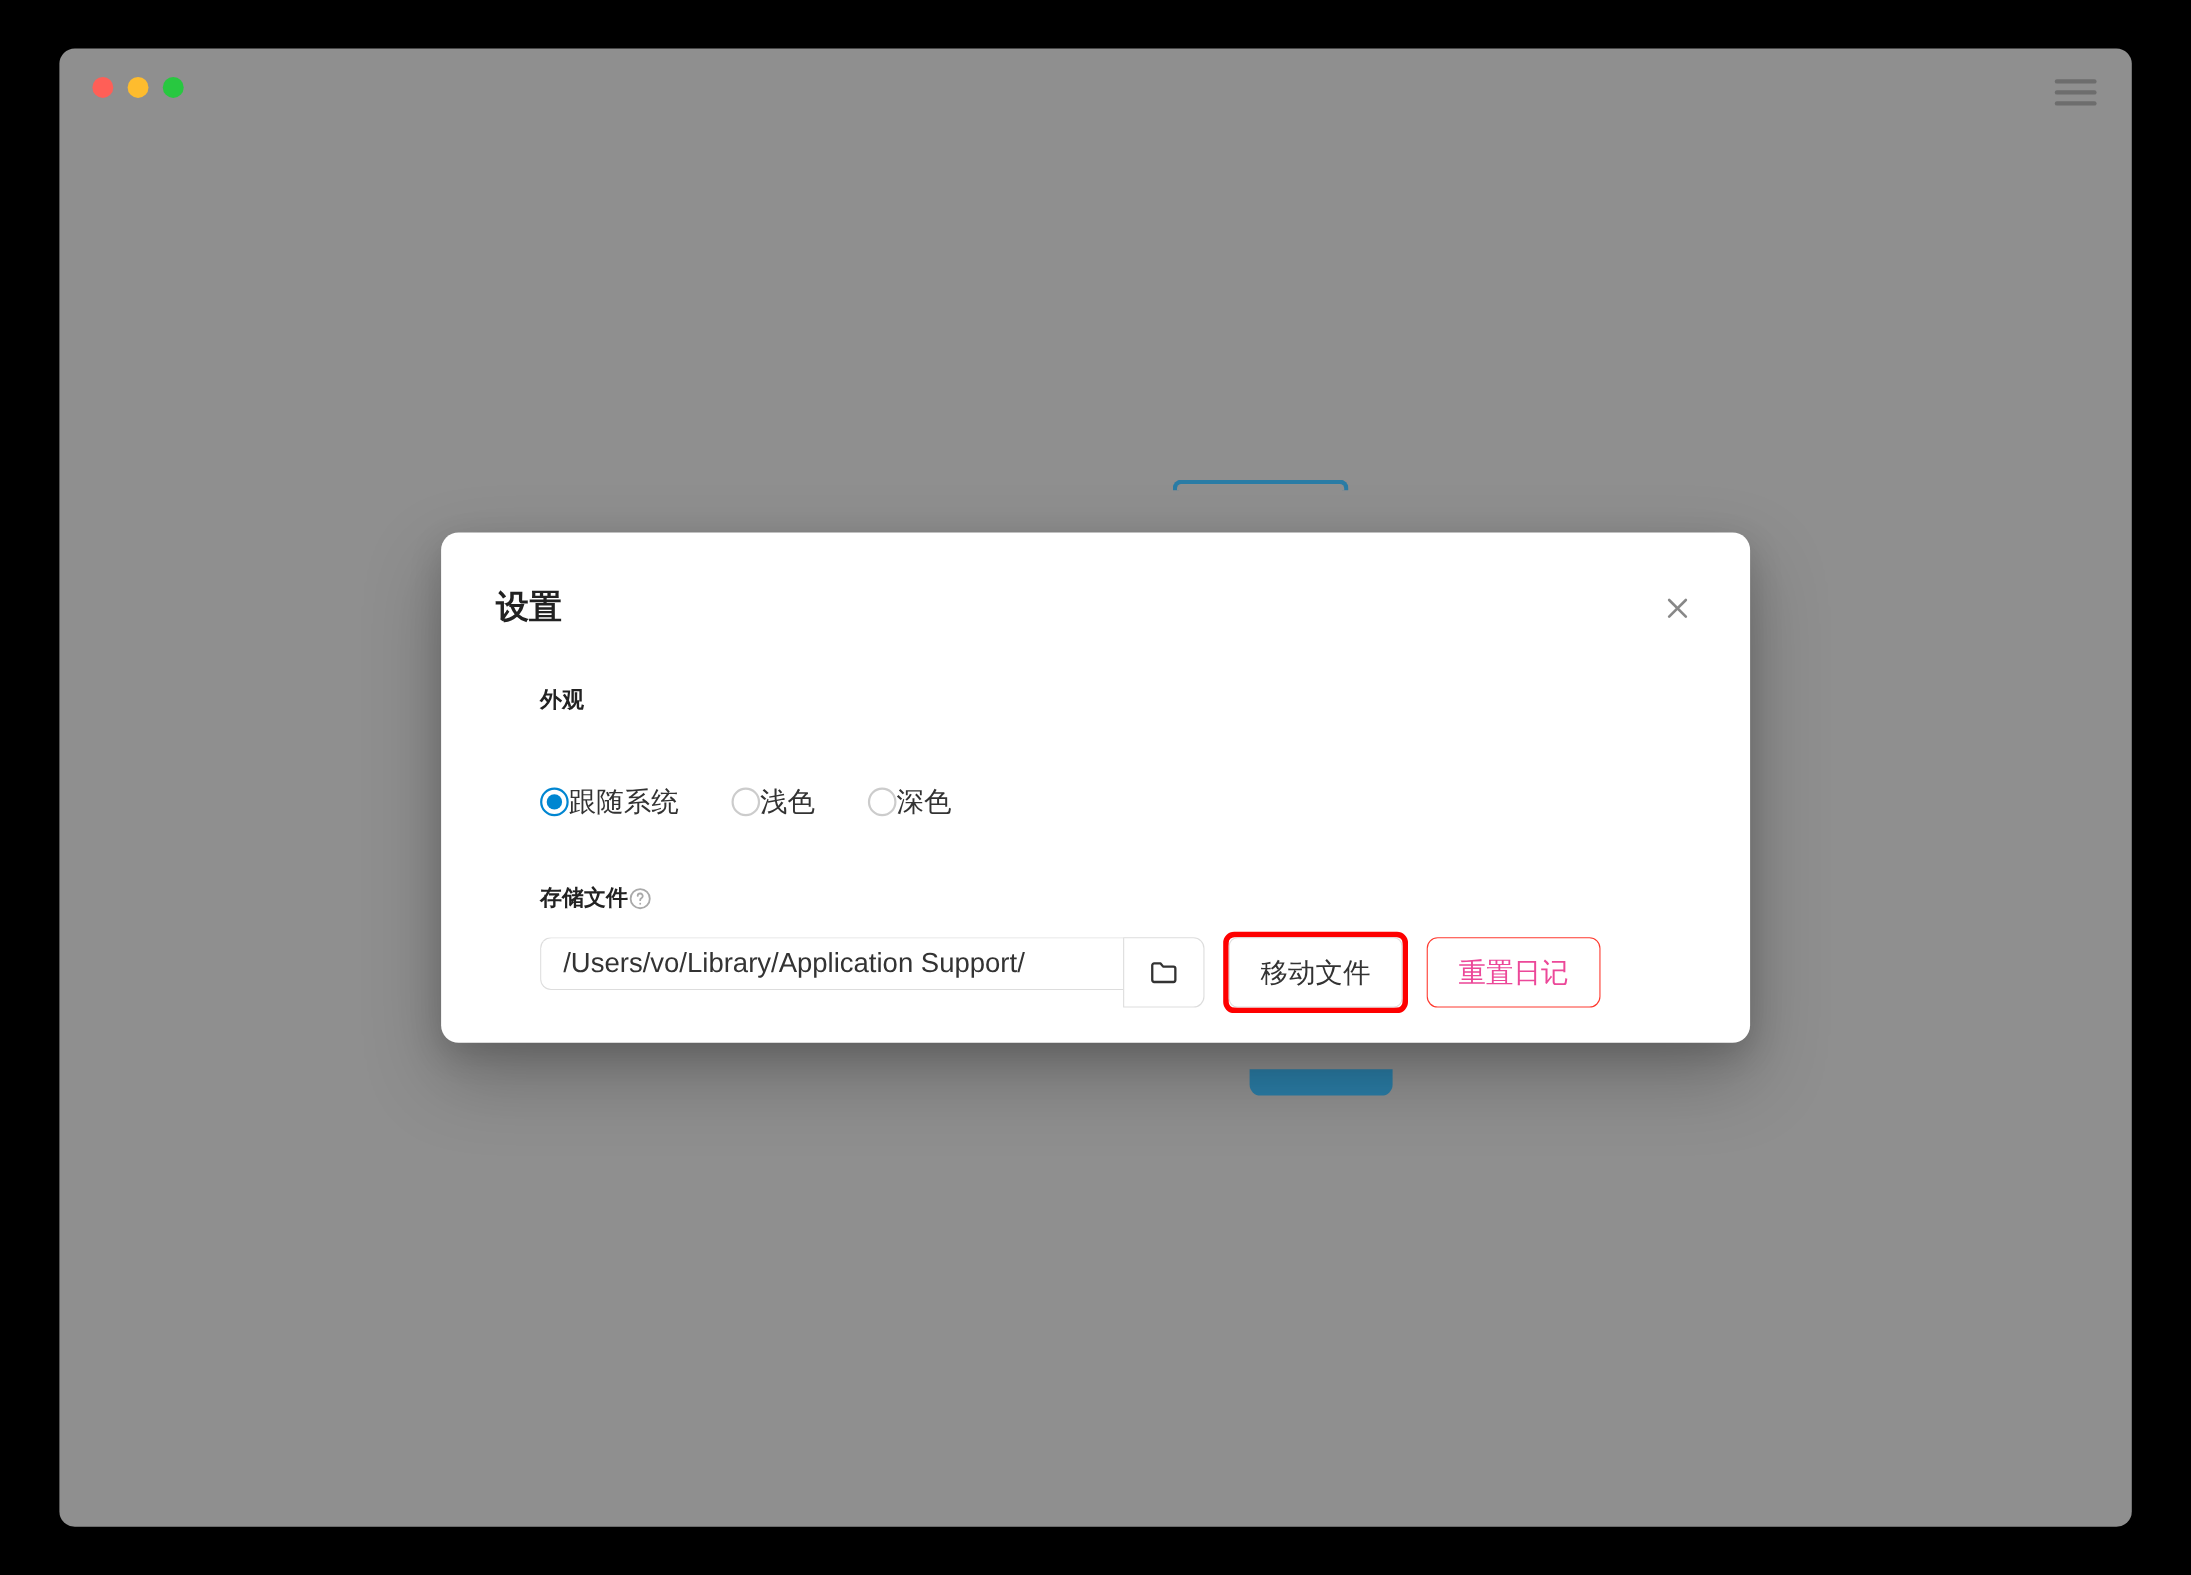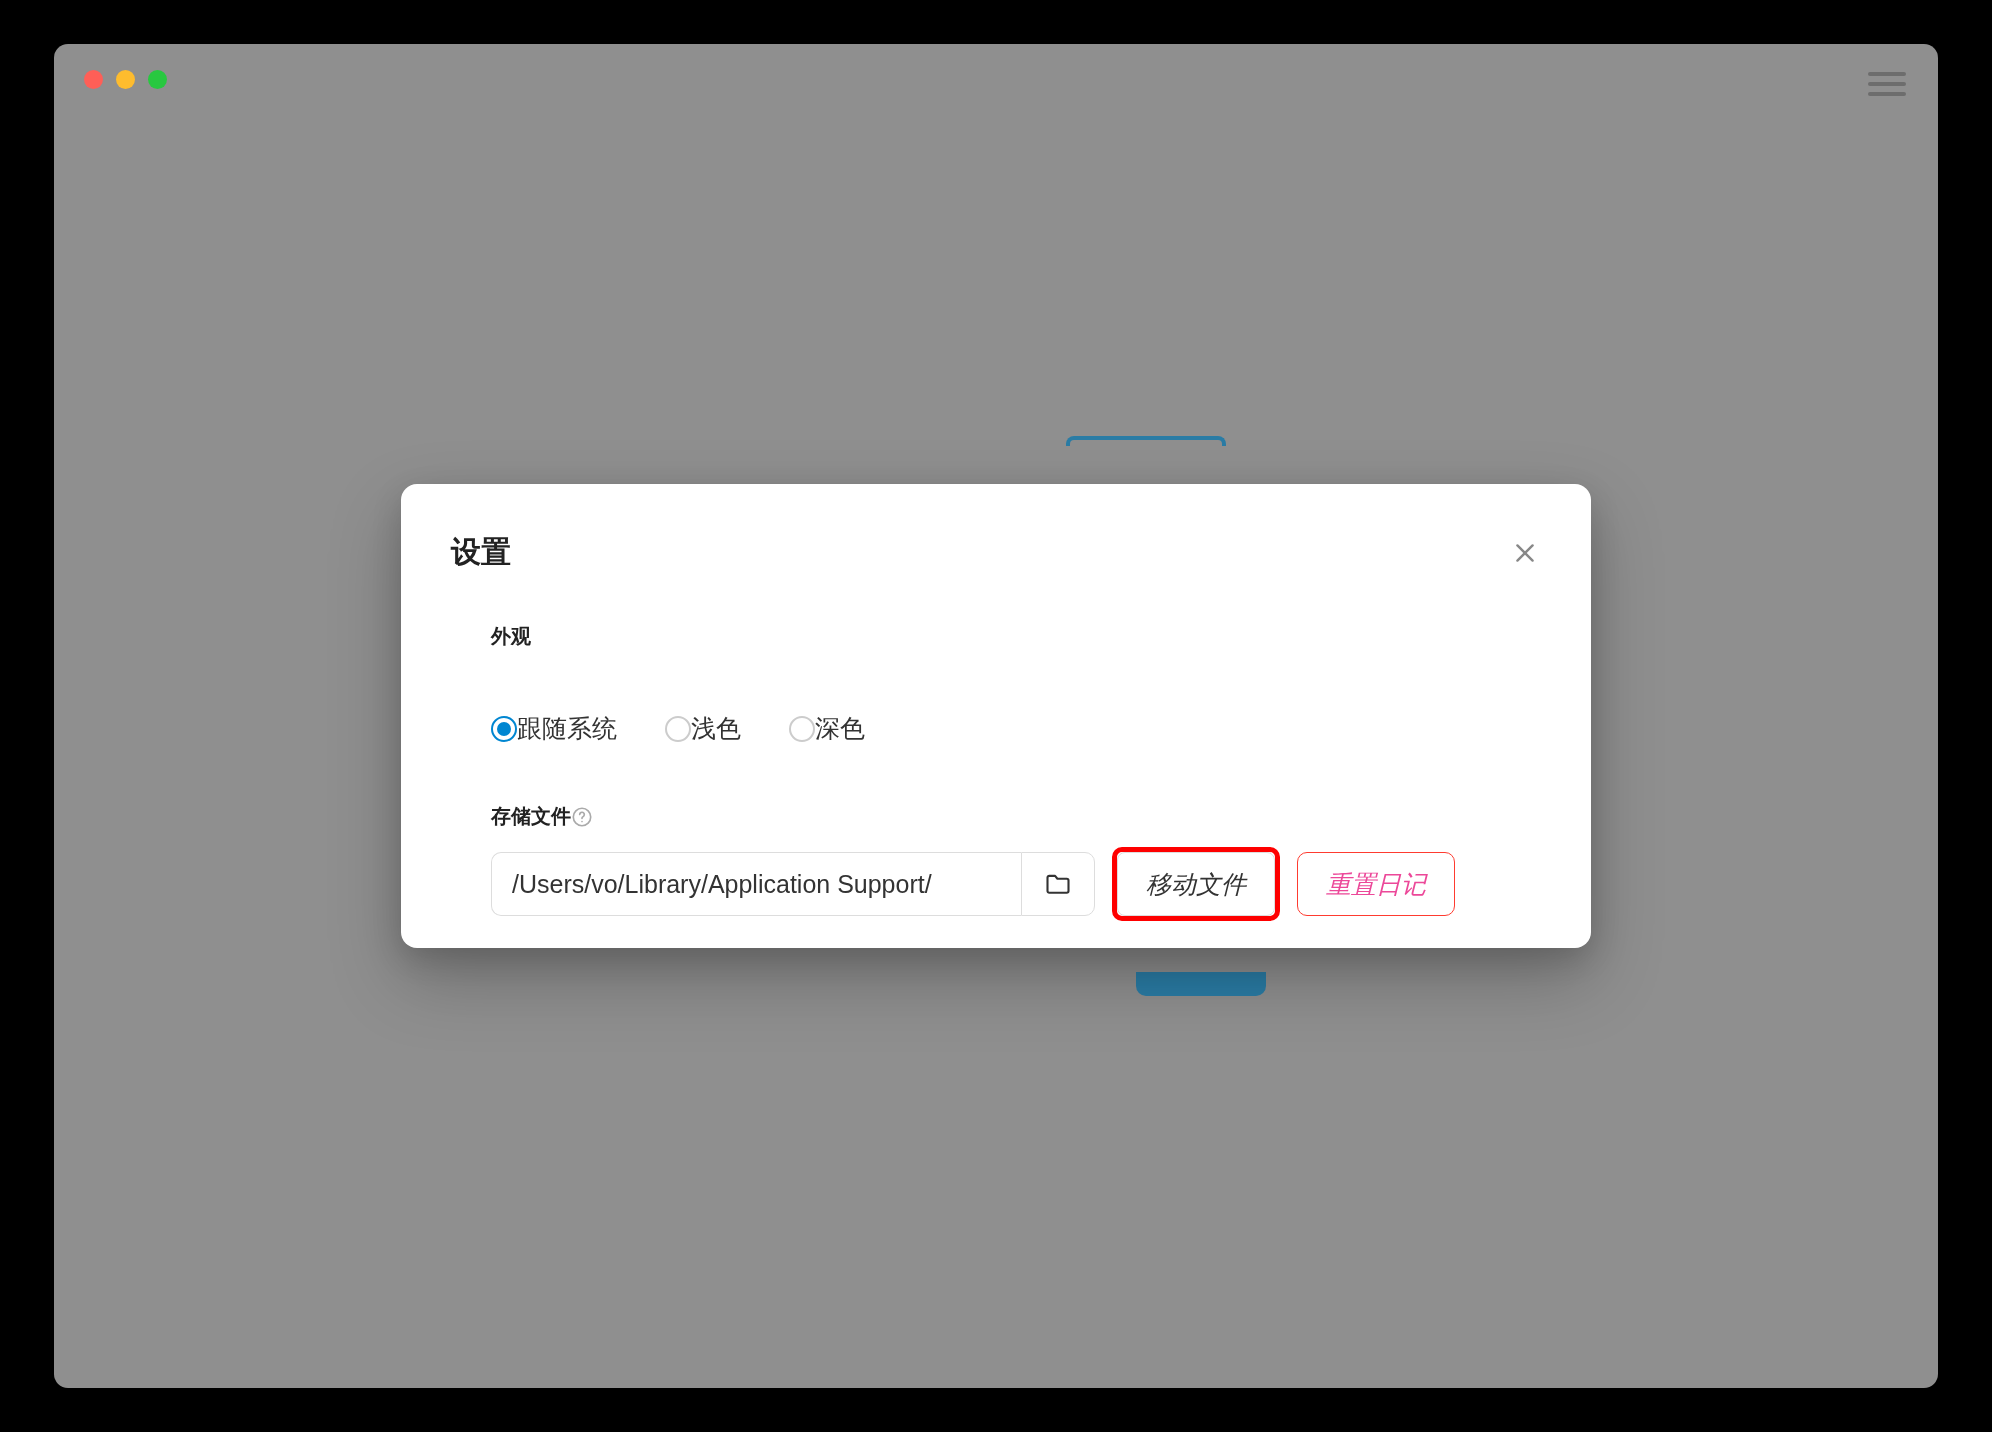--- a/index.html
+++ b/index.html
@@ -230,21 +230,21 @@
       align-items: center;
     }
 
     .path-group {
       display: flex;
       flex: 0 0 auto;
     }
 
     .path-input {
       width: 530px;
-      height: 64px;
+      height: 48px;
       border: 1.5px solid #ddd;
       border-right: none;
       border-radius: 10px 0 0 10px;
       padding: 0 20px;
       font-size: 25px;
       color: #333;
       background: #fff;
       outline: none;
     }
 
@@ -269,21 +269,20 @@
     .btn {
       height: 64px;
       padding: 0 28px;
       border-radius: 10px;
       font-size: 25px;
       background: #fff;
       cursor: pointer;
       display: flex;
       align-items: center;
       justify-content: center;
-      font-style: italic;
     }
 
     .btn-highlighted {
       box-sizing: content-box;
       border: 5px solid #fe0000;
       color: #333;
       margin: -5px;
     }
 
     .btn-highlighted-inner {

